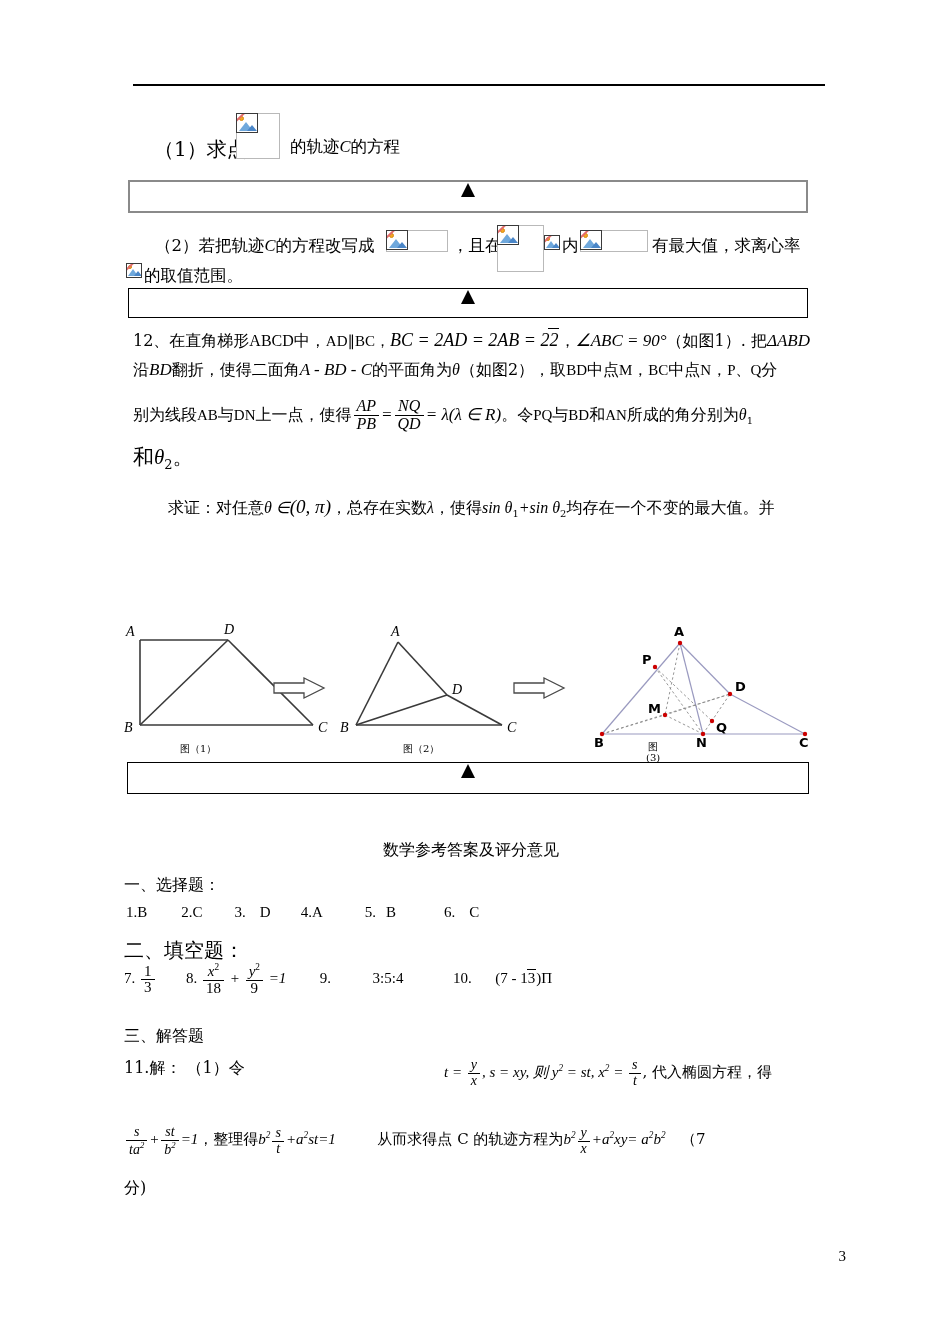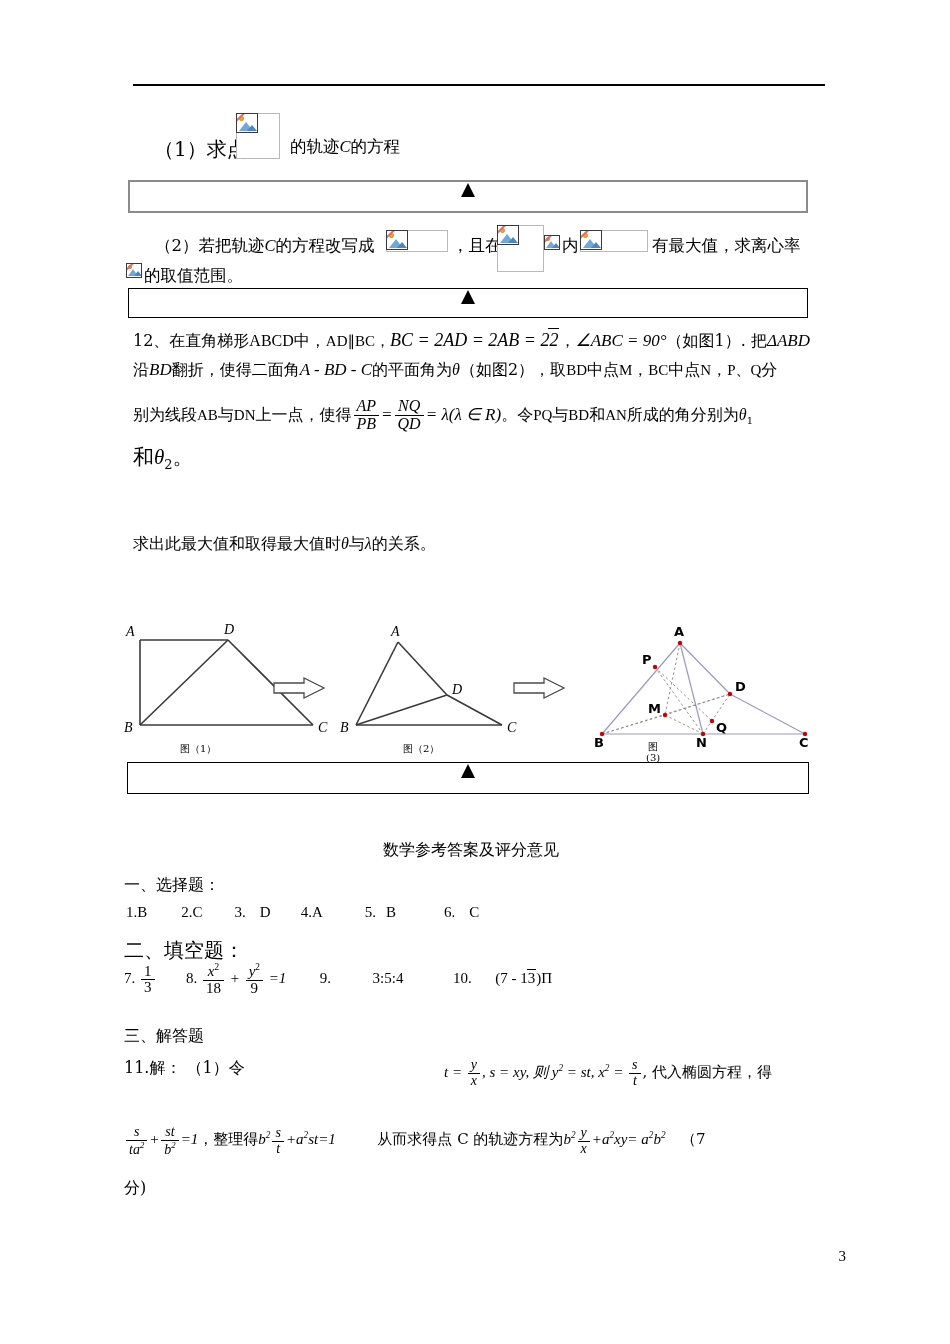--- a/index.html
+++ b/index.html
@@ -248,24 +248,24 @@
   </div>
 
   <div class="abs cn" style="left:133px; top:398px; font-size:16px;">
     <span>别为线段</span><span style="font-family:'Liberation Serif',serif;font-size:15px;">AB</span><span>与</span><span style="font-family:'Liberation Serif',serif;font-size:15px;">DN</span><span>上一点，使得</span><span class="frac mi" style="font-size:16px;"><span class="num">AP</span><span class="den">PB</span></span><span class="mi" style="font-size:17px;">=</span><span class="frac mi" style="font-size:16px;"><span class="num">NQ</span><span class="den">QD</span></span><span class="mi" style="font-size:17px;">= λ(λ ∈ R)</span><span>。令</span><span style="font-family:'Liberation Serif',serif;font-size:15px;">PQ</span><span>与</span><span style="font-family:'Liberation Serif',serif;font-size:15px;">BD</span><span>和</span><span style="font-family:'Liberation Serif',serif;font-size:15px;">AN</span><span>所成的角分别为</span><span class="mi">θ</span><sub class="sm">1</sub>
   </div>
 
   <div class="abs cn" style="left:133px; top:443px; font-size:21px;">
     <span>和</span><span class="mi">θ</span><sub class="sm">2</sub><span>。</span>
   </div>
 
-
-  <div class="abs cn" style="left:133px; top:534px; font-size:16px;">
-    <span>求出此最大值和取得最大值时</span><span class="mi">θ</span><span>与</span><span class="mi">λ</span><span>的关系。</span>
-  </div>
+  <div class="abs cn" style="left:168px; top:496px; font-size:16px;">
+    <span>求证：对任意</span><span class="mi">θ ∈</span><span class="mi" style="font-size:19px;">(0, π)</span><span>，总存在实数</span><span class="mi">λ</span><span>，使得</span><span class="mi">sin θ</span><sub class="sm">1</sub><span class="mi">+</span><span class="mi">sin θ</span><sub class="sm">2</sub><span>均存在一个不变的最大值。并</span>
+  </div>
+
 
   <svg style="position:absolute; left:118px; top:620px;" width="225" height="125">
     <g stroke="#3a3a3a" stroke-width="1.6" fill="none">
       <line x1="22" y1="20" x2="110" y2="20"></line>
       <line x1="22" y1="20" x2="22" y2="105"></line>
       <line x1="22" y1="105" x2="195" y2="105"></line>
       <line x1="110" y1="20" x2="195" y2="105"></line>
       <line x1="22" y1="105" x2="110" y2="20"></line>
     </g>
     <text x="8" y="16" font-family="Liberation Serif, serif" font-style="italic" font-size="14">A</text>

